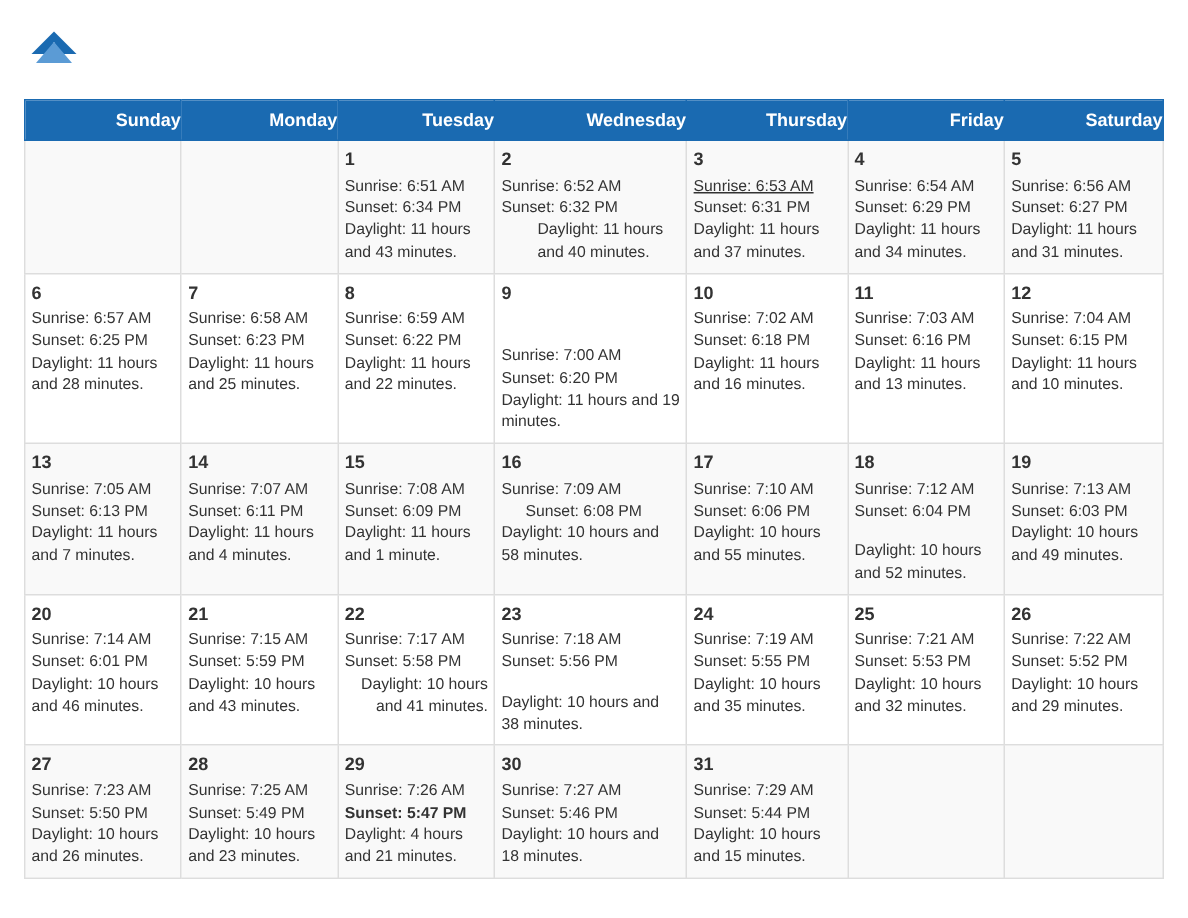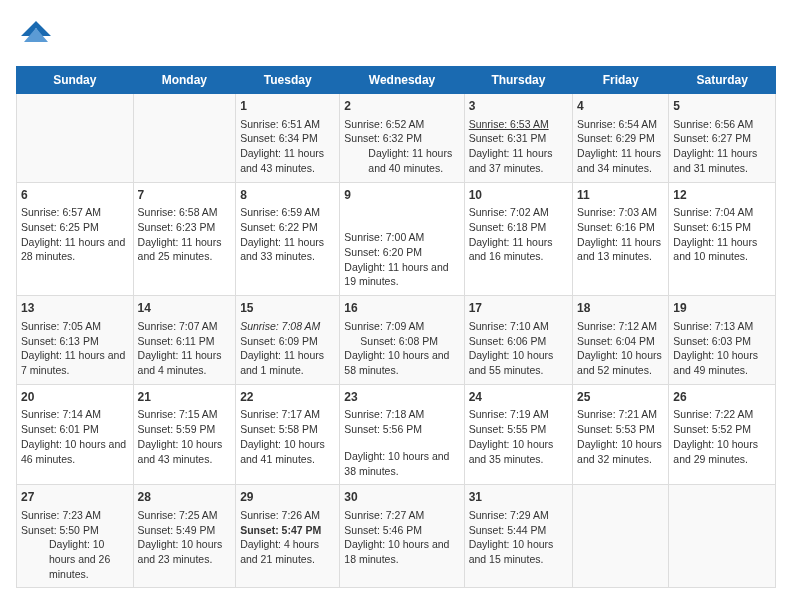--- a/index.html
+++ b/index.html
@@ -46,22 +46,22 @@
     table {
       width: 100%;
       border-collapse: collapse;
       font-size: 11px;
     }
     thead tr {
       background-color: #1a6ab1;
       color: #fff;
     }
     thead th {
-      padding: 6px 12px;
-      text-align: center;
+      padding: 6px 0;
+      text-align: right;
       font-size: 12px;
       border: 1px solid #1a6ab1;
     }
     tbody tr {
       border-bottom: 1px solid #ccc;
     }
     tbody td {
       vertical-align: top;
       padding: 4px 4px 6px 4px;
       border: 1px solid #ddd;
@@ -162,21 +162,21 @@
         <td>
           <span class="day-number">7</span>
           <span style="display: block;">Sunrise: 6:58 AM</span>
           <span style="display: block;">Sunset: 6:23 PM</span>
           <span style="display: block;">Daylight: 11 hours and 25 minutes.</span>
         </td>
         <td>
           <span class="day-number">8</span>
           <span style="display: block;">Sunrise: 6:59 AM</span>
           <span style="display: block;">Sunset: 6:22 PM</span>
-          <span style="display: block;">Daylight: 11 hours and 33 minutes.</span>
+          <span style="display: block;">Daylight: 11 hours and 22 minutes.</span>
         </td>
         <td>
           <span class="day-number">9</span>
           <span style="display: block; margin-top: 27px;">Sunrise: 7:00 AM</span>
           <span style="display: block;">Sunset: 6:20 PM</span>
           <span style="display: block;">Daylight: 11 hours and 19 minutes.</span>
         </td>
         <td>
           <span class="day-number">10</span>
           <span style="display: block;">Sunrise: 7:02 AM</span>
@@ -204,41 +204,41 @@
           <span style="display: block;">Daylight: 11 hours and 7 minutes.</span>
         </td>
         <td>
           <span class="day-number">14</span>
           <span style="display: block;">Sunrise: 7:07 AM</span>
           <span style="display: block;">Sunset: 6:11 PM</span>
           <span style="display: block;">Daylight: 11 hours and 4 minutes.</span>
         </td>
         <td>
           <span class="day-number">15</span>
-          <span style="display: block; font-style: italic;">Sunrise: 7:08 AM</span>
+          <span style="display: block;">Sunrise: 7:08 AM</span>
           <span style="display: block;">Sunset: 6:09 PM</span>
           <span style="display: block;">Daylight: 11 hours and 1 minute.</span>
         </td>
         <td>
           <span class="day-number">16</span>
           <span style="display: block;">Sunrise: 7:09 AM</span>
           <span style="display: block; margin-left: 16px;">Sunset: 6:08 PM</span>
           <span style="display: block;">Daylight: 10 hours and 58 minutes.</span>
         </td>
         <td>
           <span class="day-number">17</span>
           <span style="display: block;">Sunrise: 7:10 AM</span>
           <span style="display: block;">Sunset: 6:06 PM</span>
           <span style="display: block;">Daylight: 10 hours and 55 minutes.</span>
         </td>
         <td>
           <span class="day-number">18</span>
           <span style="display: block;">Sunrise: 7:12 AM</span>
           <span style="display: block;">Sunset: 6:04 PM</span>
-          <span style="display: block;">Daylight: 10 hours and 52 minutes.</span>
+          <span style="display: block; margin-top: 12px;">Daylight: 10 hours and 52 minutes.</span>
         </td>
         <td>
           <span class="day-number">19</span>
           <span style="display: block;">Sunrise: 7:13 AM</span>
           <span style="display: block;">Sunset: 6:03 PM</span>
           <span style="display: block;">Daylight: 10 hours and 49 minutes.</span>
         </td>
       </tr>
       <tr>
         <td>
@@ -250,21 +250,21 @@
         <td>
           <span class="day-number">21</span>
           <span style="display: block;">Sunrise: 7:15 AM</span>
           <span style="display: block;">Sunset: 5:59 PM</span>
           <span style="display: block;">Daylight: 10 hours and 43 minutes.</span>
         </td>
         <td>
           <span class="day-number">22</span>
           <span style="display: block;">Sunrise: 7:17 AM</span>
           <span style="display: block;">Sunset: 5:58 PM</span>
-          <span style="display: block;">Daylight: 10 hours and 41 minutes.</span>
+          <span style="display: block; text-align: right;">Daylight: 10 hours and 41 minutes.</span>
         </td>
         <td>
           <span class="day-number">23</span>
           <span style="display: block;">Sunrise: 7:18 AM</span>
           <span style="display: block;">Sunset: 5:56 PM</span>
           <span style="display: block; margin-top: 12px;">Daylight: 10 hours and 38 minutes.</span>
         </td>
         <td>
           <span class="day-number">24</span>
           <span style="display: block;">Sunrise: 7:19 AM</span>
@@ -282,21 +282,21 @@
           <span style="display: block;">Sunrise: 7:22 AM</span>
           <span style="display: block;">Sunset: 5:52 PM</span>
           <span style="display: block;">Daylight: 10 hours and 29 minutes.</span>
         </td>
       </tr>
       <tr>
         <td>
           <span class="day-number">27</span>
           <span style="display: block;">Sunrise: 7:23 AM</span>
           <span style="display: block;">Sunset: 5:50 PM</span>
-          <span style="display: block; margin-left: 28px;">Daylight: 10 hours and 26 minutes.</span>
+          <span style="display: block;">Daylight: 10 hours and 26 minutes.</span>
         </td>
         <td>
           <span class="day-number">28</span>
           <span style="display: block;">Sunrise: 7:25 AM</span>
           <span style="display: block;">Sunset: 5:49 PM</span>
           <span style="display: block;">Daylight: 10 hours and 23 minutes.</span>
         </td>
         <td>
           <span class="day-number">29</span>
           <span style="display: block;">Sunrise: 7:26 AM</span>

